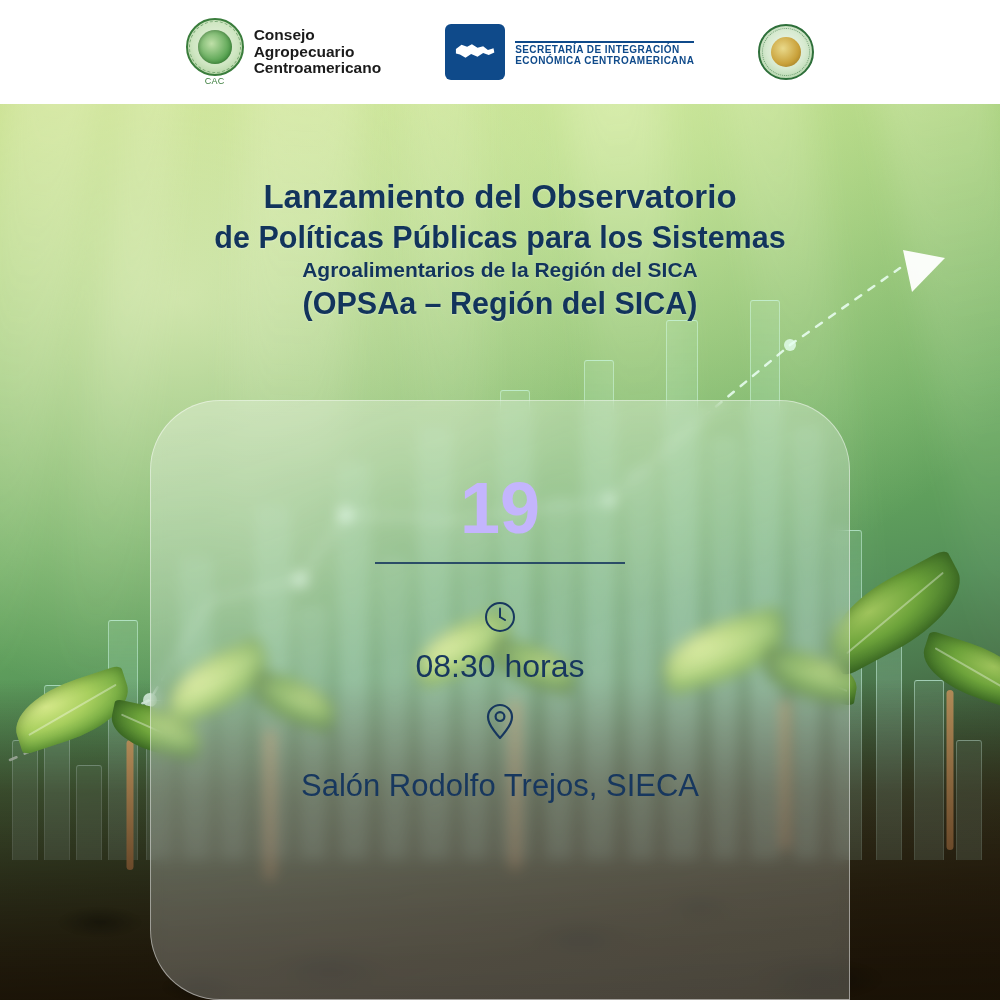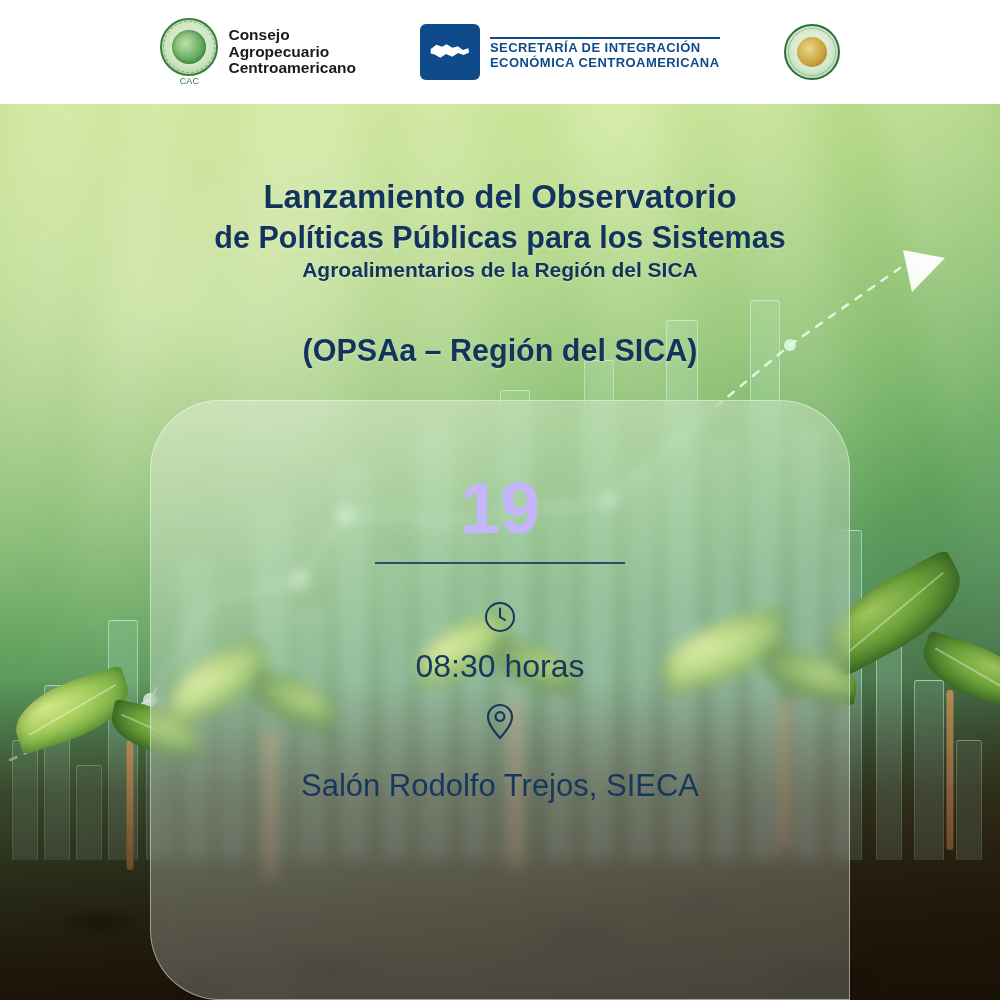--- a/index.html
+++ b/index.html
@@ -137,21 +137,21 @@
     background: #0f4a8a;
     display:flex; align-items:center; justify-content:center;
   }
   .sieca-map {
     width: 40px; height: 26px;
     background: #ffffff;
     clip-path: polygon(2% 38%, 16% 22%, 30% 30%, 42% 20%, 56% 34%, 70% 28%, 82% 42%, 96% 36%, 98% 52%, 84% 62%, 70% 54%, 56% 68%, 40% 58%, 26% 72%, 12% 60%, 2% 56%);
   }
   .sieca-word { font-size: 34px; font-weight: 800; color: #0f4a8a; letter-spacing: 1px; line-height: 1; }
   .sieca-rule { height: 2px; background:#0f4a8a; margin: 3px 0 2px; }
-  .sieca-sub { font-size: 13px; color:#0f4a8a; letter-spacing: .45px; font-weight:700; }
+  .sieca-sub { font-size: 10px; color:#0f4a8a; letter-spacing: .45px; font-weight:700; }
 
   
   .sica-seal {
     width: 56px; height: 56px; border-radius: 50%;
     background: radial-gradient(circle at 50% 45%, #f2f8ee 0%, #d7ead0 50%, #9dc793 100%);
     border: 2px solid #2e6f3a;
     position: relative; display:flex; align-items:center; justify-content:center;
   }
   .sica-seal .inner2 {
     width: 30px; height: 30px; border-radius: 50%;
@@ -187,21 +187,21 @@
   .title-block {
     position: absolute; top: 176px; left: 0; right: 0;
     text-align: center; z-index: 30;
     color: #12345c;
     padding: 0 90px;
   }
   .t-line { font-weight: 700; line-height: 1.28; text-shadow: 0 1px 2px rgba(255,255,255,.35); }
   .t1 { font-size: 33px; }
   .t2 { font-size: 30.5px; }
   .t3 { font-size: 21px; }
-  .t4 { font-size: 30.5px; margin-top: 47px; }
+  .t4 { font-size: 30.5px; }
 
   
   .glass {
     position: absolute;
     left: 150px; top: 400px; width: 700px; height: 600px;
     background: linear-gradient(160deg, rgba(255,255,255,0.30), rgba(235,245,240,0.22));
     border: 1px solid rgba(255,255,255,0.45);
     border-top-left-radius: 70px;
     border-top-right-radius: 70px;
     border-bottom-left-radius: 70px;

